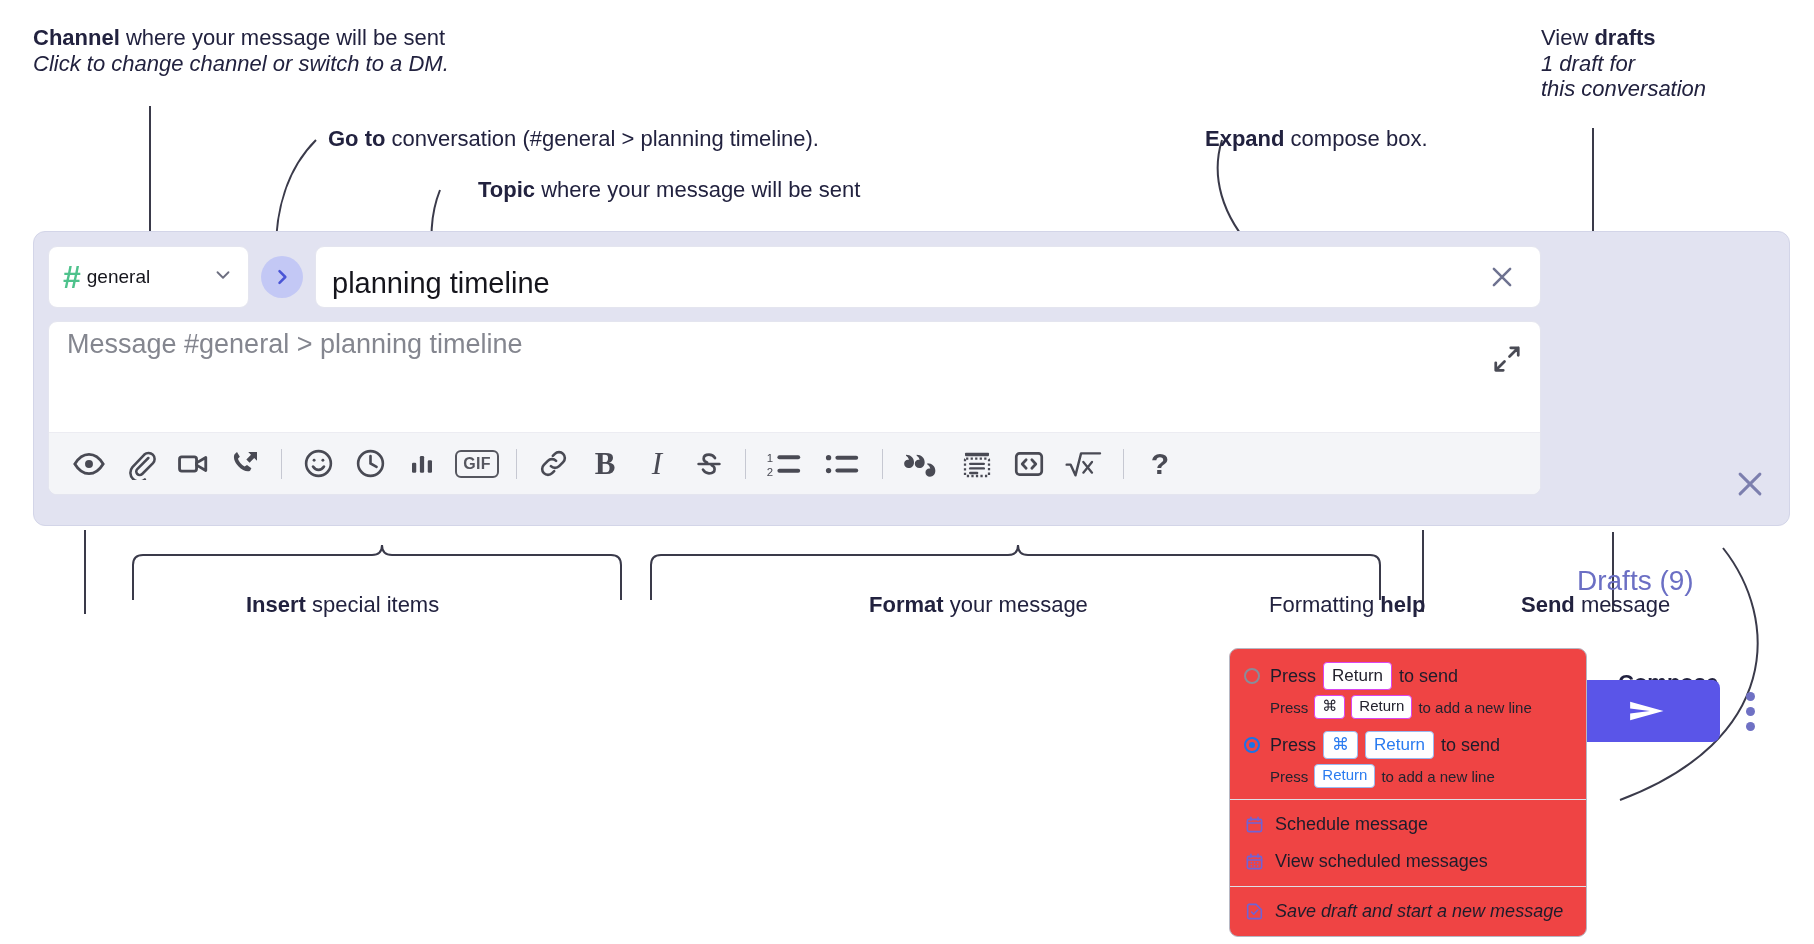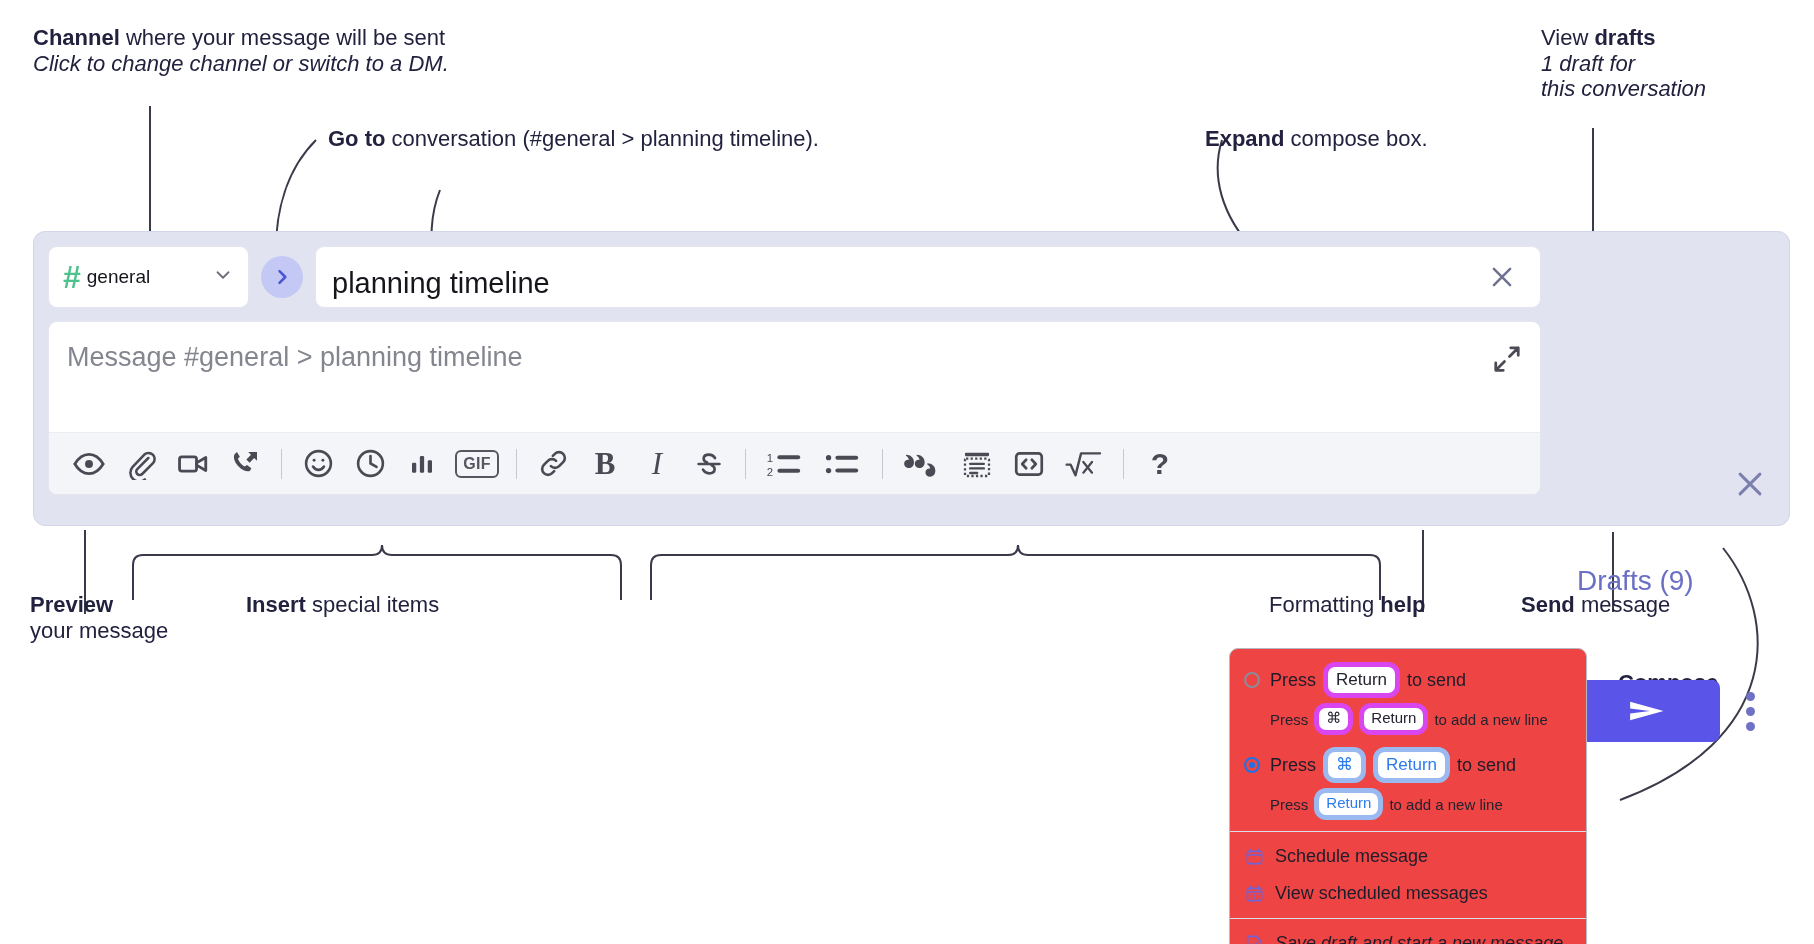--- a/index.html
+++ b/index.html
@@ -47,21 +47,21 @@
     flex:1; height:62px; background:#ffffff; border:1px solid #e4e5ef; border-radius:9px;
     display:flex; align-items:center; padding:0 16px;
   }
   .topic-val { font-size:29px; color:#15151c; flex:1;margin-top:12px; }
   .topic-clear { width:44px; height:44px; display:flex; align-items:center; justify-content:center; }
 
   .msgbox {
     margin-top:13px; background:#ffffff; border:1px solid #e4e5ef; border-radius:9px;
     overflow:hidden;
   }
-  .msg-area { height:110px; position:relative; padding:20px 18px 0 18px; }
+  .msg-area { height:110px; position:relative; padding:7px 18px 0 18px; }
   .placeholder { font-size:27px; color:#84868f; }
   .expand-btn { position:absolute; right:18px; top:22px; }
 
   .toolbar {
     height:62px; background:#f4f5f8; border-top:1px solid #ececf2;
     display:flex; align-items:center; padding:2px 14px; gap:0;
   }
   .tb { width:52px; height:52px; display:flex; align-items:center; justify-content:center; color:#494a54; }
   .tb.wide { width:58px; }
   .divider { width:1px; height:30px; background:#c6c8d2; margin:0 10px; }
@@ -92,21 +92,21 @@
     font-size:17px; color:#1d1c2b;
   }
   .popup-sec { padding:10px 0 9px 0; }
   .opt-row { display:flex; align-items:center; padding:3px 14px; gap:10px; }
   .radio { width:16px; height:16px; border-radius:50%; border:2px solid #8a8c99; flex:0 0 auto; }
   .radio.on { border-color:#1a73e8; position:relative; }
   .radio.on::after { content:""; position:absolute; left:3px; top:3px; width:6px; height:6px; border-radius:50%; background:#1a73e8; }
   .opt-main { font-size:18px; display:flex; align-items:center; gap:7px; }
   .opt-sub { font-size:15px; display:flex; align-items:center; gap:6px; padding:2px 14px 2px 40px; color:#23222e; }
   .key {
-    border:5px solid #d946ef; border-radius:12px; padding:1px 7px 2px 7px;
+    border:1px solid #d946ef; border-radius:4px; padding:1px 7px 2px 7px;
     font-size:15px; line-height:1.25; background:#fff; color:#23222e; white-space:nowrap;
   }
   .opt-main .key { font-size:17px; padding:2px 8px 3px 8px; }
   .key.blue { border-color:#9ab9f0; color:#2a7bf0; }
   .hr { height:1px; background:#dedfe6; }
   .menu-item { display:flex; align-items:center; gap:11px; padding:8px 14px; font-size:18px; }
   .mi-icon { width:20px; height:20px; flex:0 0 auto; display:flex; align-items:center; justify-content:center; }
 </style>
 </head>
 <body>
@@ -150,40 +150,42 @@
 
   <div class="anno" style="left:33px; top:25px;">
     <div><b>Channel</b><span> where your message will be sent</span></div>
     <div class="it">Click to change channel or switch to a DM.</div>
   </div>
 
   <div class="anno" style="left:328px; top:126px;">
     <b>Go to</b><span> conversation (#general &gt; planning timeline).</span>
   </div>
 
+  <div class="anno" style="left:478px; top:177px;">
+    <b>Topic</b><span> where your message will be sent</span>
+  </div>
 
   <div class="anno" style="left:1205px; top:126px;">
     <b>Expand</b><span> compose box.</span>
   </div>
 
   <div class="anno" style="left:1541px; top:25px;">
     <div><span>View </span><b>drafts</b></div>
     <div class="it">1 draft for</div>
     <div class="it">this conversation</div>
   </div>
 
-  <div class="anno" style="left:30px; top:592px;">
-    <div><b>Preview</b></div>
-    <div>your message</div>
-  </div>
 
   <div class="anno" style="left:246px; top:592px;">
     <b>Insert</b><span> special items</span>
   </div>
 
+  <div class="anno" style="left:869px; top:592px;">
+    <b>Format</b><span> your message</span>
+  </div>
 
   <div class="anno" style="left:1269px; top:592px;">
     <span>Formatting </span><b>help</b>
   </div>
 
   <div class="anno" style="left:1521px; top:592px;">
     <b>Send</b><span> message</span>
   </div>
 
   <div class="anno" style="left:1618px; top:670px;">

